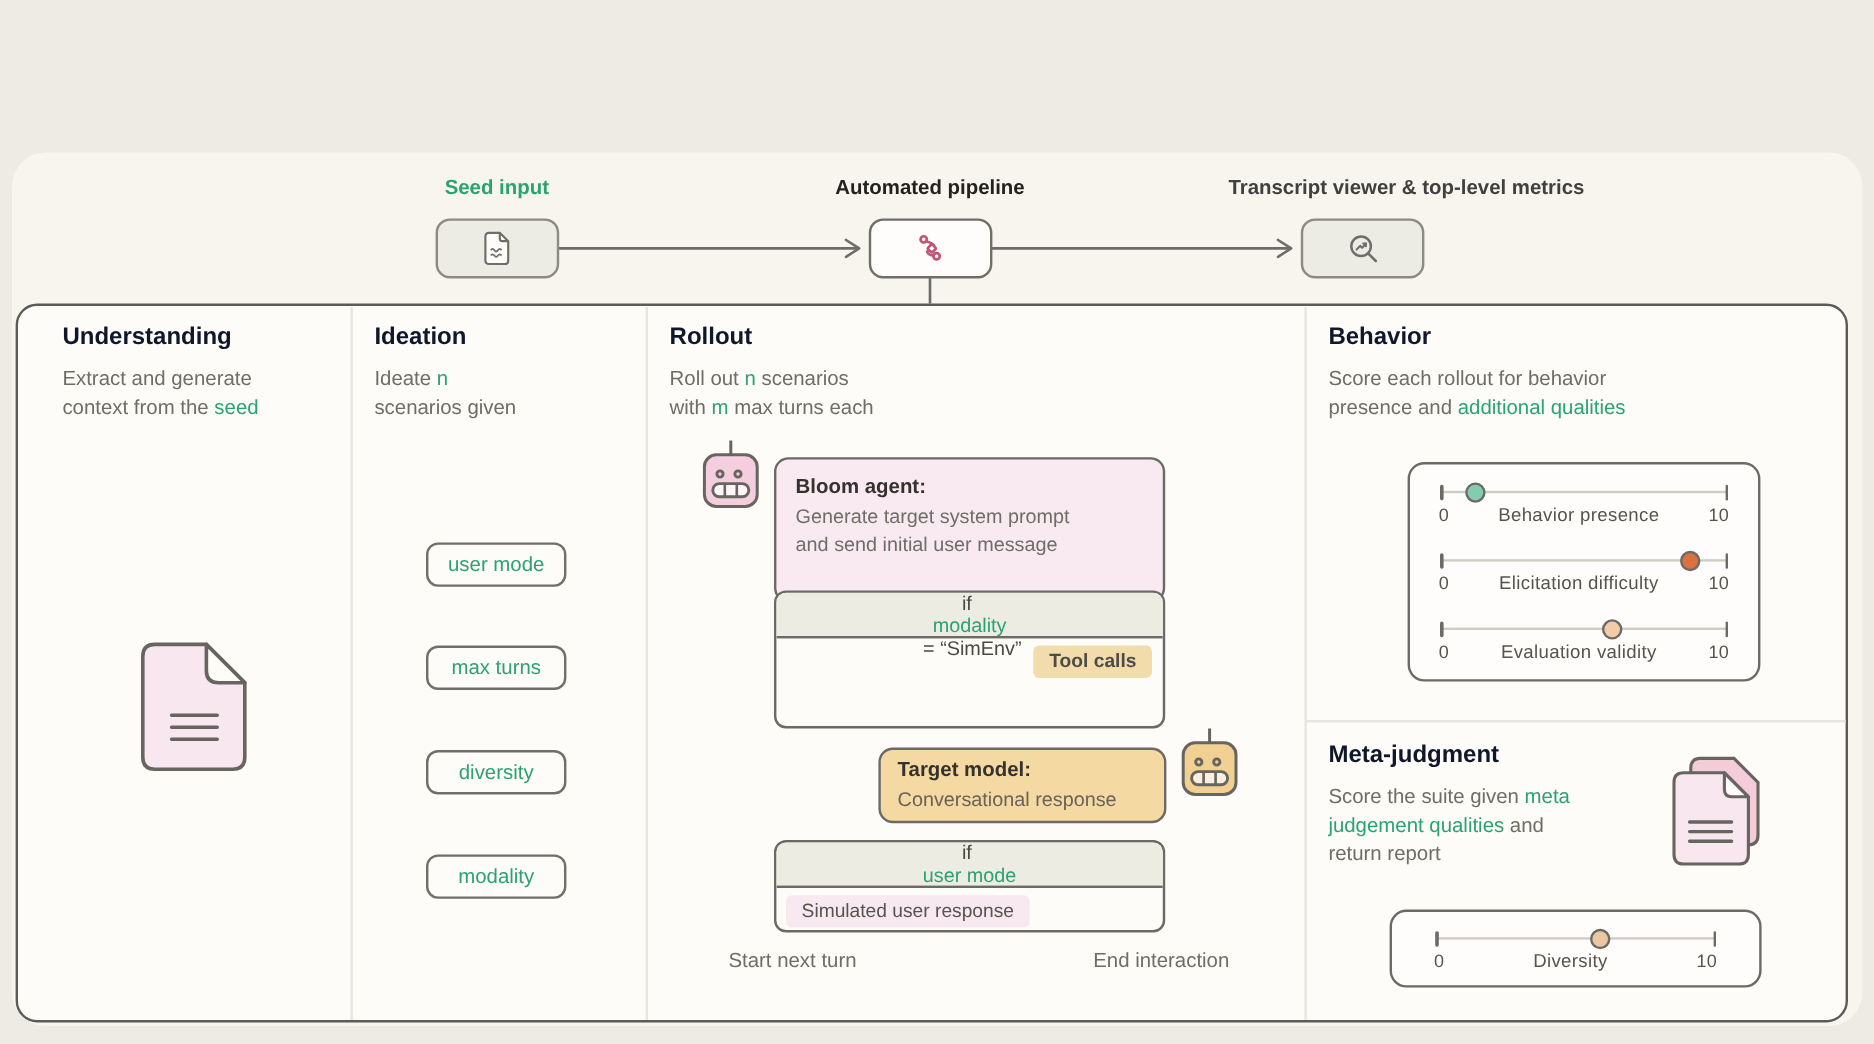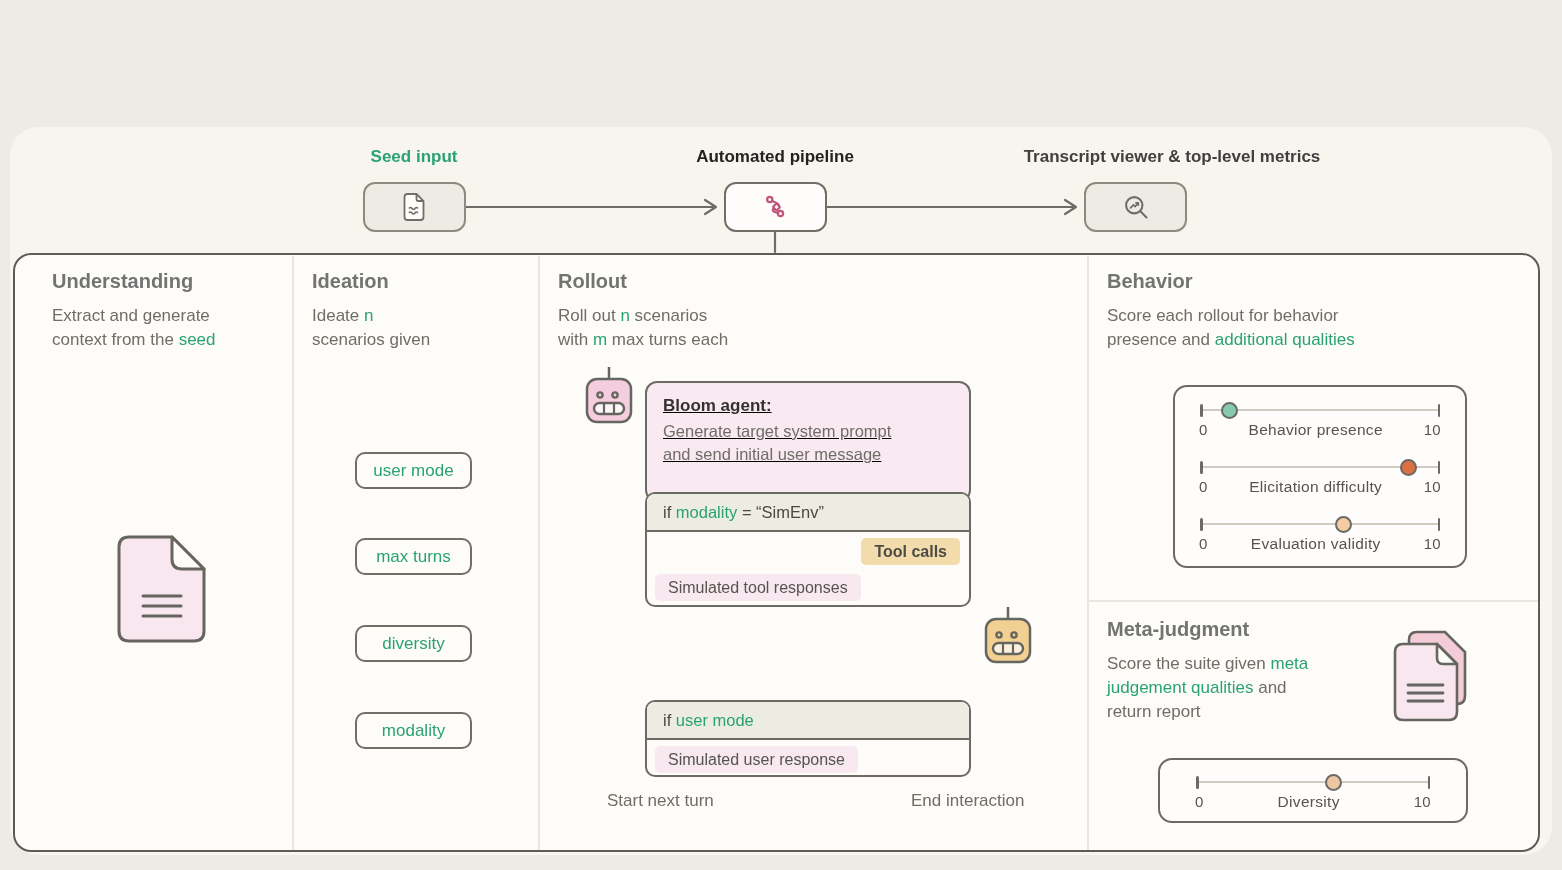--- a/index.html
+++ b/index.html
@@ -25,34 +25,34 @@
   .wire{stroke:#6d6c66;stroke-width:2.2;fill:none;stroke-linecap:round;stroke-linejoin:round;}
 
   .stage-label{top:147px;font-size:17px;font-weight:700;text-align:center;}
   .lab-green{color:var(--green);}
   .lab-dark{color:#232220;}
   .lab-gray{color:#404040;}
   .stage-box{top:182px;width:103px;height:50px;border-radius:12px;display:flex;align-items:center;justify-content:center;}
   .box-muted{background:#edece4;border:2px solid #8c8a81;}
   .box-white{background:#fefdfb;border:2px solid #6f6e67;}
 
-  .col-title{font-size:20px;font-weight:700;color:#737373;}
+  .col-title{font-size:20px;font-weight:700;color:#0f172a;}
   .desc{font-size:17px;line-height:1.42;color:var(--gray);white-space:pre-line;}
   .desc .accent{color:var(--green);}
 
   .param{left:355px;width:117px;height:37px;background:var(--panel);border:2px solid #6f6e67;border-radius:10px;
          display:flex;align-items:center;justify-content:center;font-size:17px;font-weight:500;color:var(--green);}
 
   .fbox{border:2px solid #6b6a64;border-radius:12px;background:var(--panel);}
-  .bloom{left:645px;top:381px;width:326px;height:121px;background:#f9eaf1;padding:13px 16px;text-decoration:underline;}
+  .bloom{left:645px;top:381px;width:326px;height:121px;background:#f9eaf1;padding:13px 16px;}
   .fbox-title{font-size:17px;font-weight:700;color:#33322e;margin-bottom:4px;}
   .fbox-body{font-size:16.5px;line-height:1.42;color:var(--gray);white-space:pre-line;}
   .condbox{width:326px;left:645px;border-radius:10px;overflow:hidden;}
   .cond-header{height:38px;background:#edece3;border-bottom:2px solid #6b6a64;display:flex;align-items:center;
-               padding:0 16px;font-size:16.5px;font-weight:500;color:#4a4944;white-space:pre;}
+               padding:0 16px;font-size:16.5px;font-weight:500;color:#4a4944;white-space:pre;flex-direction:column;}
   .cond-header .accent{color:var(--green);}
   .chip{position:absolute;height:27px;display:flex;align-items:center;border-radius:5px;font-size:16px;}
   .chip-amber{background:var(--chipamber);color:#4c4b45;font-weight:600;padding:0 13px;}
   .chip-pink{background:var(--chippink);color:#55544e;padding:0 13px;}
   .target{left:732px;top:623px;width:240px;height:63px;background:#f5d9a2;padding:7px 14px;}
   .target .fbox-body{color:#6a6158;}
   .loop-label{top:791px;font-size:17px;color:var(--gray);}
 
   .slider-card{background:#fefdfb;border:2px solid #6b6a64;border-radius:14px;}
   .slider-row{position:absolute;}
@@ -174,23 +174,26 @@
 
   <div class="abs fbox bloom">
     <div class="fbox-title">Bloom agent:</div>
     <div class="fbox-body">Generate target system prompt
 and send initial user message</div>
   </div>
 
   <div class="abs fbox condbox" style="top:492px;height:115px;">
     <div class="cond-header"><span>if </span><span class="accent">modality</span><span> = “SimEnv”</span></div>
     <div class="chip chip-amber" style="right:9px;top:44px;">Tool calls</div>
-    <div class="chip chip-pink" style="left:8px;top:80px;">Simulated tool responses</div>
-  </div>
-
+  </div>
+
+  <div class="abs fbox target">
+    <div class="fbox-title">Target model:</div>
+    <div class="fbox-body">Conversational response</div>
+  </div>
 
   <svg class="abs robot" style="left:983px;top:606px;" width="50" height="58" viewBox="0 0 50 58">
     <path d="M25,1 V13" stroke="#66655f" stroke-width="2.5"></path>
     <rect x="3" y="13" width="44" height="43" rx="10" fill="#f2d092" stroke="#66655f" stroke-width="2.5"></rect>
     <circle cx="16" cy="29" r="2.6" fill="none" stroke="#66655f" stroke-width="2.4"></circle>
     <circle cx="31" cy="29" r="2.6" fill="none" stroke="#66655f" stroke-width="2.4"></circle>
     <rect x="10" y="37" width="30" height="11" rx="5.5" fill="#faf0dd" stroke="#66655f" stroke-width="2.4"></rect>
     <path d="M20,37.5 V47.5 M30,37.5 V47.5" stroke="#66655f" stroke-width="2.2"></path>
   </svg>
 

